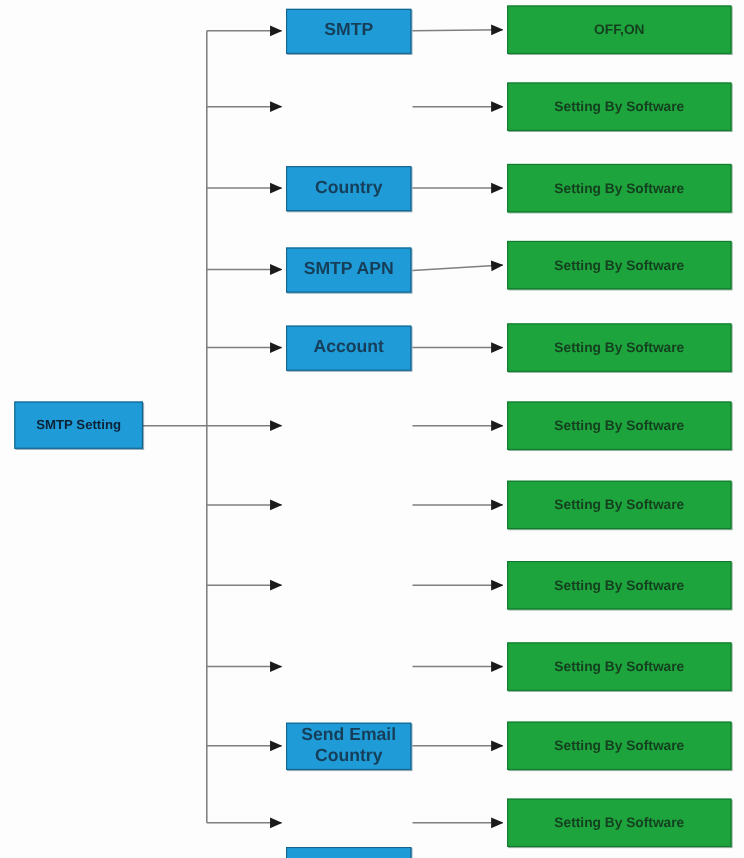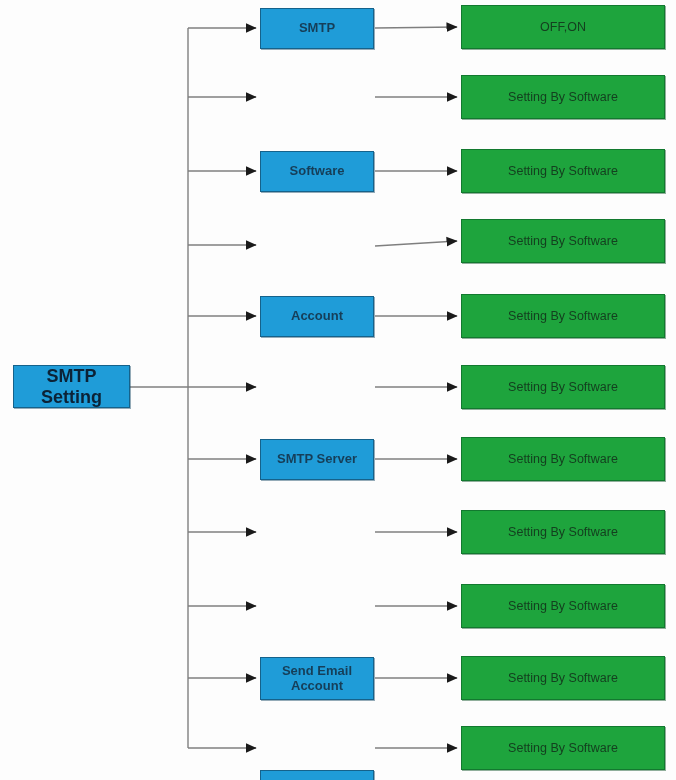--- a/index.html
+++ b/index.html
@@ -39,46 +39,46 @@
     line-height: 1.15;
   }
   .node {
     left: 260px;
     width: 114px;
     height: 41px;
     background: var(--node-fill, #1f9cd8);
     border: 1.5px solid var(--node-border, #15628b);
     box-shadow: 1px 1px 0 rgba(20, 70, 100, 0.45);
     color: var(--node-text, #163e58);
-    font-size: 13px;
+    font-size: 16px;
     font-weight: 700;
     padding: 1px 4px;
   }
   .root {
     left: 13px;
     top: 365px;
     width: 117px;
     height: 43px;
     background: var(--node-fill, #1f9cd8);
     border: 1.5px solid var(--node-border, #15628b);
     box-shadow: 1px 1px 0 rgba(20, 70, 100, 0.45);
     color: var(--root-text, #0c2236);
-    font-size: 18px;
+    font-size: 12px;
     font-weight: 700;
   }
   .value {
     left: 461px;
     width: 204px;
     height: 44px;
     background: var(--value-fill, #1ea43d);
     border: 1.5px solid var(--value-border, #12792f);
     box-shadow: 1px 1px 0 rgba(12, 80, 35, 0.45);
     color: var(--value-text, #14401f);
     font-size: 12.5px;
-    font-weight: 400;
+    font-weight: 700;
   }
 </style>
 </head>
 <body>
 
 <div class="canvas">
 
   <svg class="wires" width="676" height="780" viewBox="0 0 676 780" xmlns="http://www.w3.org/2000/svg">
     <defs>
       <marker id="arw" viewBox="0 0 8 8" markerWidth="8" markerHeight="8" refX="7.5" refY="4" orient="auto">
@@ -123,58 +123,58 @@
   </div>
   <div class="box value" style="top:5px">
     <span>OFF,ON</span>
   </div>
 
   <div class="box value" style="top:75px">
     <span>Setting By Software</span>
   </div>
 
   <div class="box node" style="top:151px">
-    <span>Software</span>
+    <span>Country</span>
   </div>
   <div class="box value" style="top:149px">
     <span>Setting By Software</span>
   </div>
 
+  <div class="box node" style="top:225px">
+    <span>SMTP APN</span>
+  </div>
   <div class="box value" style="top:219px">
     <span>Setting By Software</span>
   </div>
 
   <div class="box node" style="top:296px">
     <span>Account</span>
   </div>
   <div class="box value" style="top:294px">
     <span>Setting By Software</span>
   </div>
 
   <div class="box value" style="top:365px">
     <span>Setting By Software</span>
   </div>
 
-  <div class="box node" style="top:439px">
-    <span>SMTP Server</span>
-  </div>
   <div class="box value" style="top:437px">
     <span>Setting By Software</span>
   </div>
 
   <div class="box value" style="top:510px">
     <span>Setting By Software</span>
   </div>
 
   <div class="box value" style="top:584px">
     <span>Setting By Software</span>
   </div>
 
   <div class="box node" style="top:657px; height:43px">
-    <span>Send Email Account</span>
+    <span>Send Email Country</span>
   </div>
   <div class="box value" style="top:656px">
     <span>Setting By Software</span>
   </div>
 
   <div class="box node" style="top:770px">
     <span>SMTP Email</span>
   </div>
   <div class="box value" style="top:726px">
     <span>Setting By Software</span>

